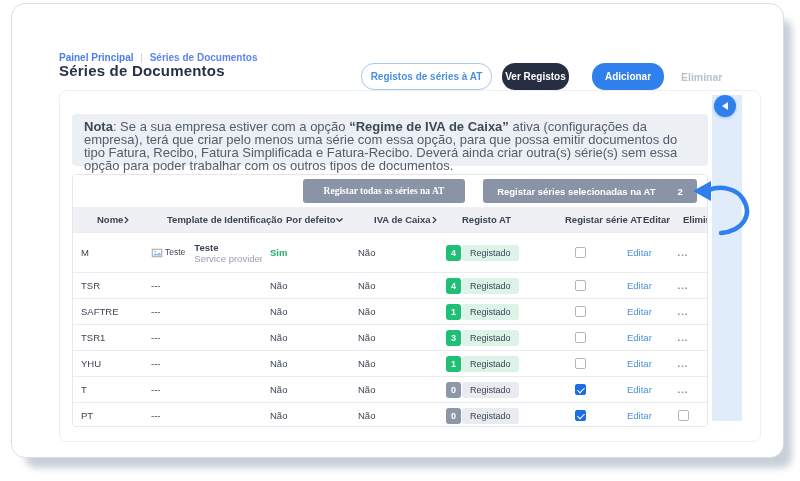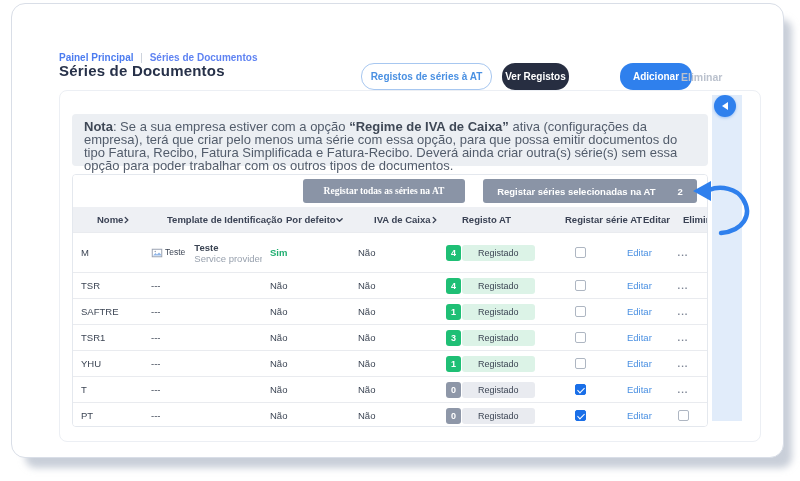--- a/index.html
+++ b/index.html
@@ -18,21 +18,21 @@
   .bc-sep { color:#C3CAD6; margin:0 4px; font-weight:400; }
   .bc-current { color:#5F83F2; cursor:pointer; }
   .page-title { position:absolute; left:47px; top:58px; font-size:15px; font-weight:700; color:#273149; letter-spacing:.2px; }
 
   
   .header-actions { position:absolute; left:0; top:59px; width:100%; height:27px; }
   .btn { border:none; border-radius:13px; font-family:inherit; font-size:10px; font-weight:600; cursor:pointer;
          position:absolute; height:27px; display:flex; align-items:center; justify-content:center; }
   .btn-outline { left:349px; width:131px; background:#fff; border:1px solid #A7C7F0; color:#4A90E2; }
   .btn-dark    { left:490px; width:67px;  background:#272E41; color:#fff; }
-  .btn-primary { left:608px; width:72px;  background:#2F80ED; color:#fff; }
+  .btn-primary { left:580px; width:72px;  background:#2F80ED; color:#fff; }
   .btn-disabled{ left:669px; width:50px;  background:transparent; color:#BAC1CD; font-size:10.5px; font-weight:600;
                  position:absolute; height:27px; display:flex; align-items:center; }
 
   
   .main-panel { position:absolute; left:47px; top:86px; width:702px; height:352px;
                 background:#fff; border:1px solid #ECEFF4; border-radius:8px; }
   .side-strip { position:absolute; left:652px; top:4px; width:30px; height:326px; background:#E1ECFA; }
   .collapse-btn { position:absolute; left:654px; top:4px; width:22px; height:22px; border-radius:50%;
                   background:#2F80ED; border:none; cursor:pointer; display:flex; align-items:center; justify-content:center;
                   box-shadow:0 1px 3px rgba(47,128,237,.4); }
@@ -72,21 +72,21 @@
   .tpl { display:flex; align-items:center; gap:9px; }
   .tpl-img { display:flex; align-items:flex-start; gap:2px; font-size:8.5px; color:#3C4554; }
   .tpl-meta { display:flex; flex-direction:column; line-height:11px; }
   .tpl-name { font-weight:700; }
   .tpl-sub { color:#98A1AE; }
 
   
   .badge { display:inline-flex; align-items:center; }
   .badge-num { min-width:15px; height:16px; padding:0 3px; display:flex; align-items:center; justify-content:center;
                border-radius:3px; color:#fff; font-size:9px; font-weight:700; }
-  .badge-label { height:16px; display:flex; align-items:center; padding:0 16px; border-radius:3px;
+  .badge-label { height:16px; display:flex; align-items:center; padding:0 8px; border-radius:3px;
                  margin-left:1px; font-size:9px; }
   .badge.green .badge-num { background:#1FBF75; }
   .badge.green .badge-label { background:#DCF3E7; color:#3C4554; }
   .badge.gray .badge-num { background:#8E97A8; }
   .badge.gray .badge-label { background:#E9EBF0; color:#3C4554; }
 
   
   .cb { width:11px; height:11px; border:1px solid #AEB6C2; border-radius:2px; background:#fff;
         display:inline-block; position:relative; cursor:pointer; }
   .cb.checked { background:#1A6FE8; border-color:#1A6FE8; }

